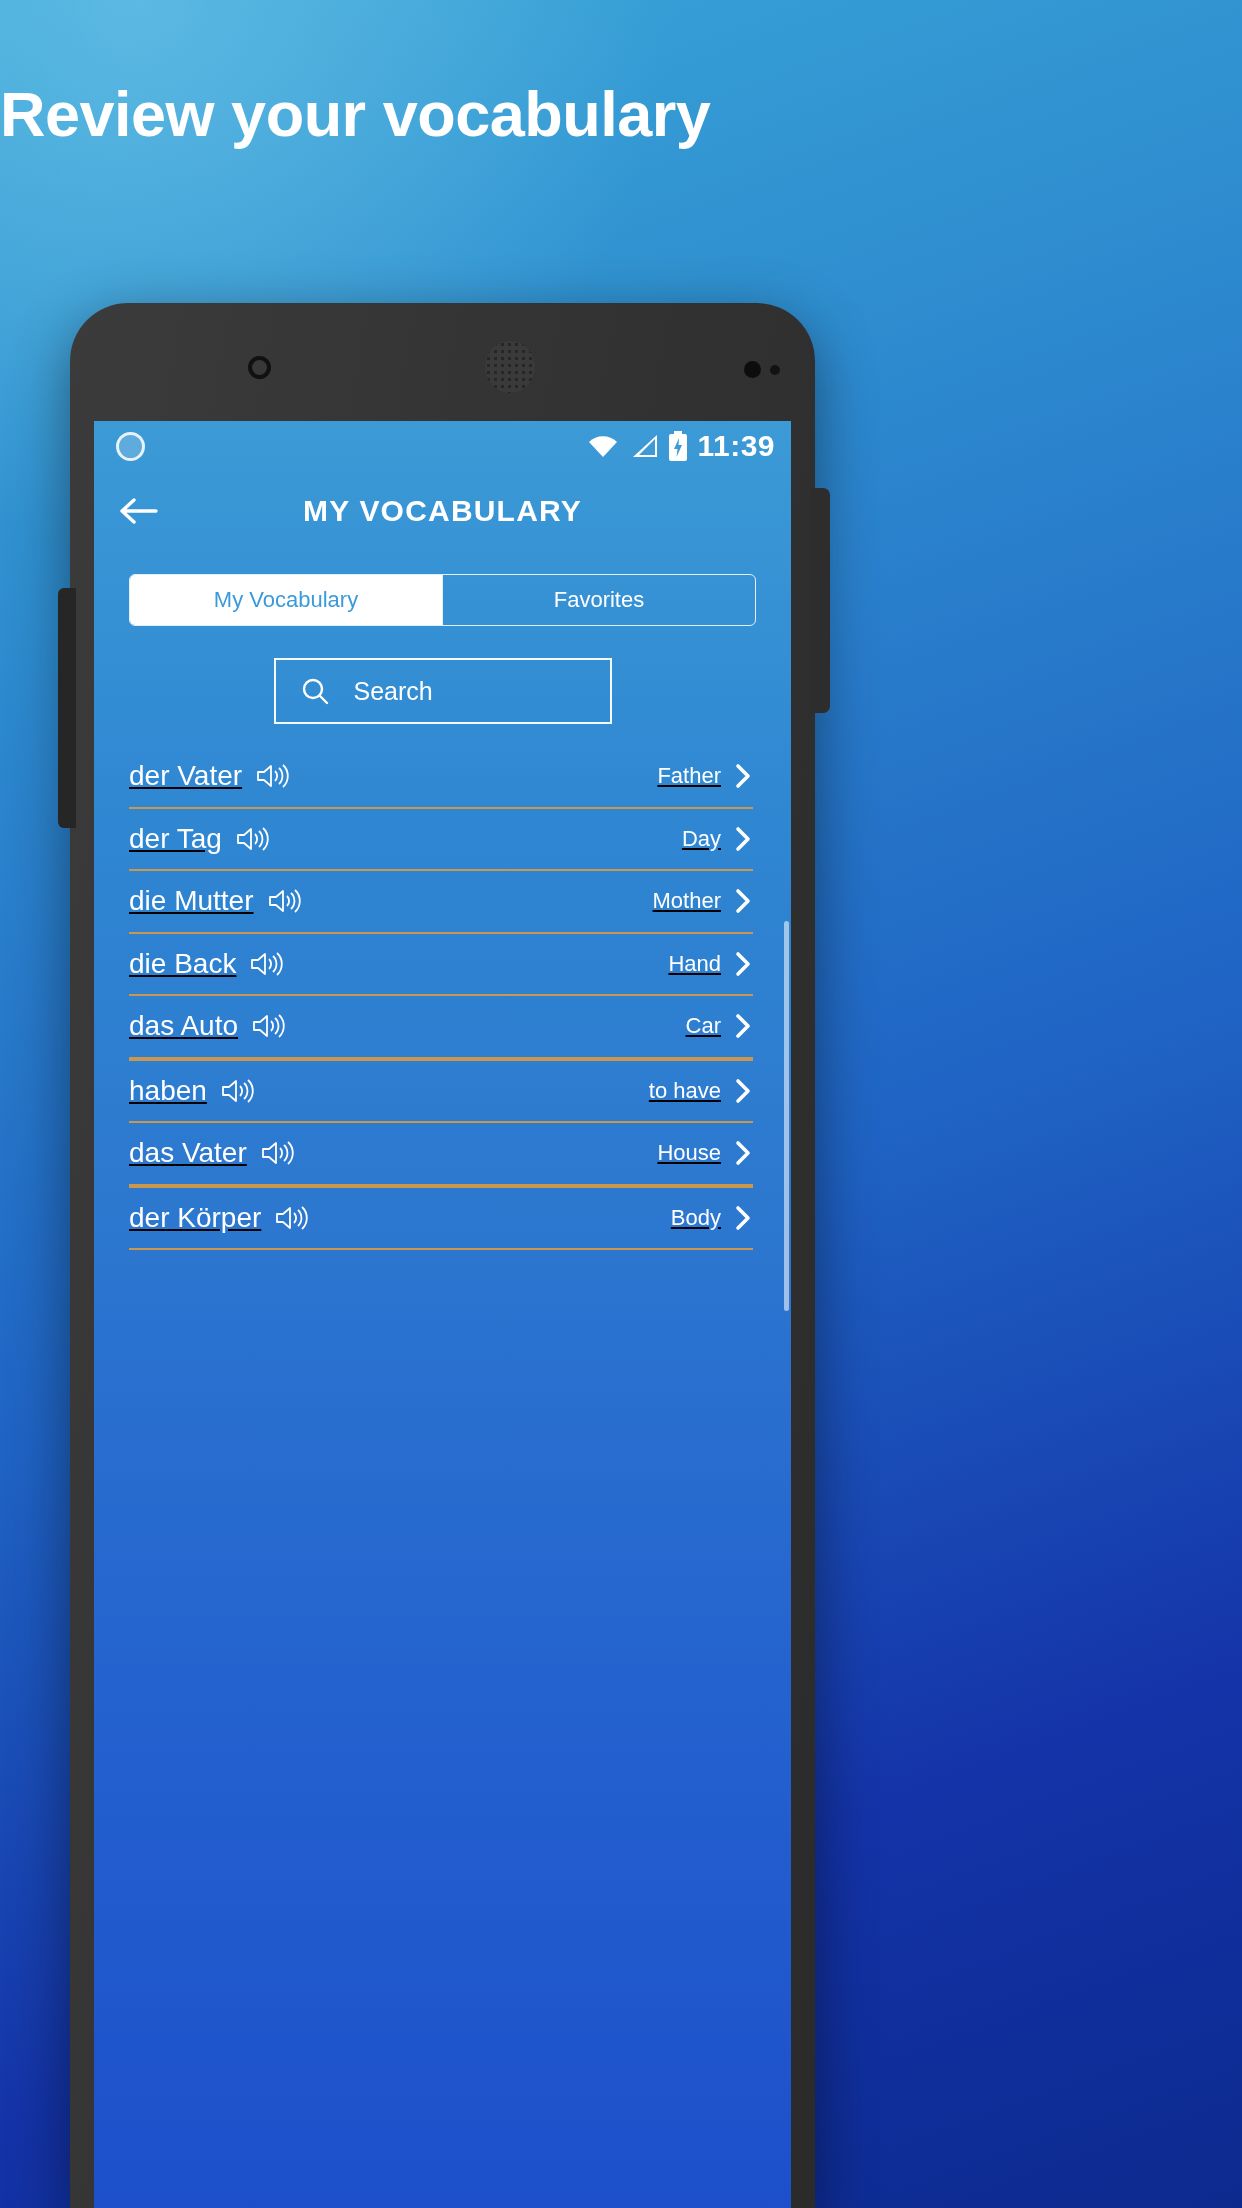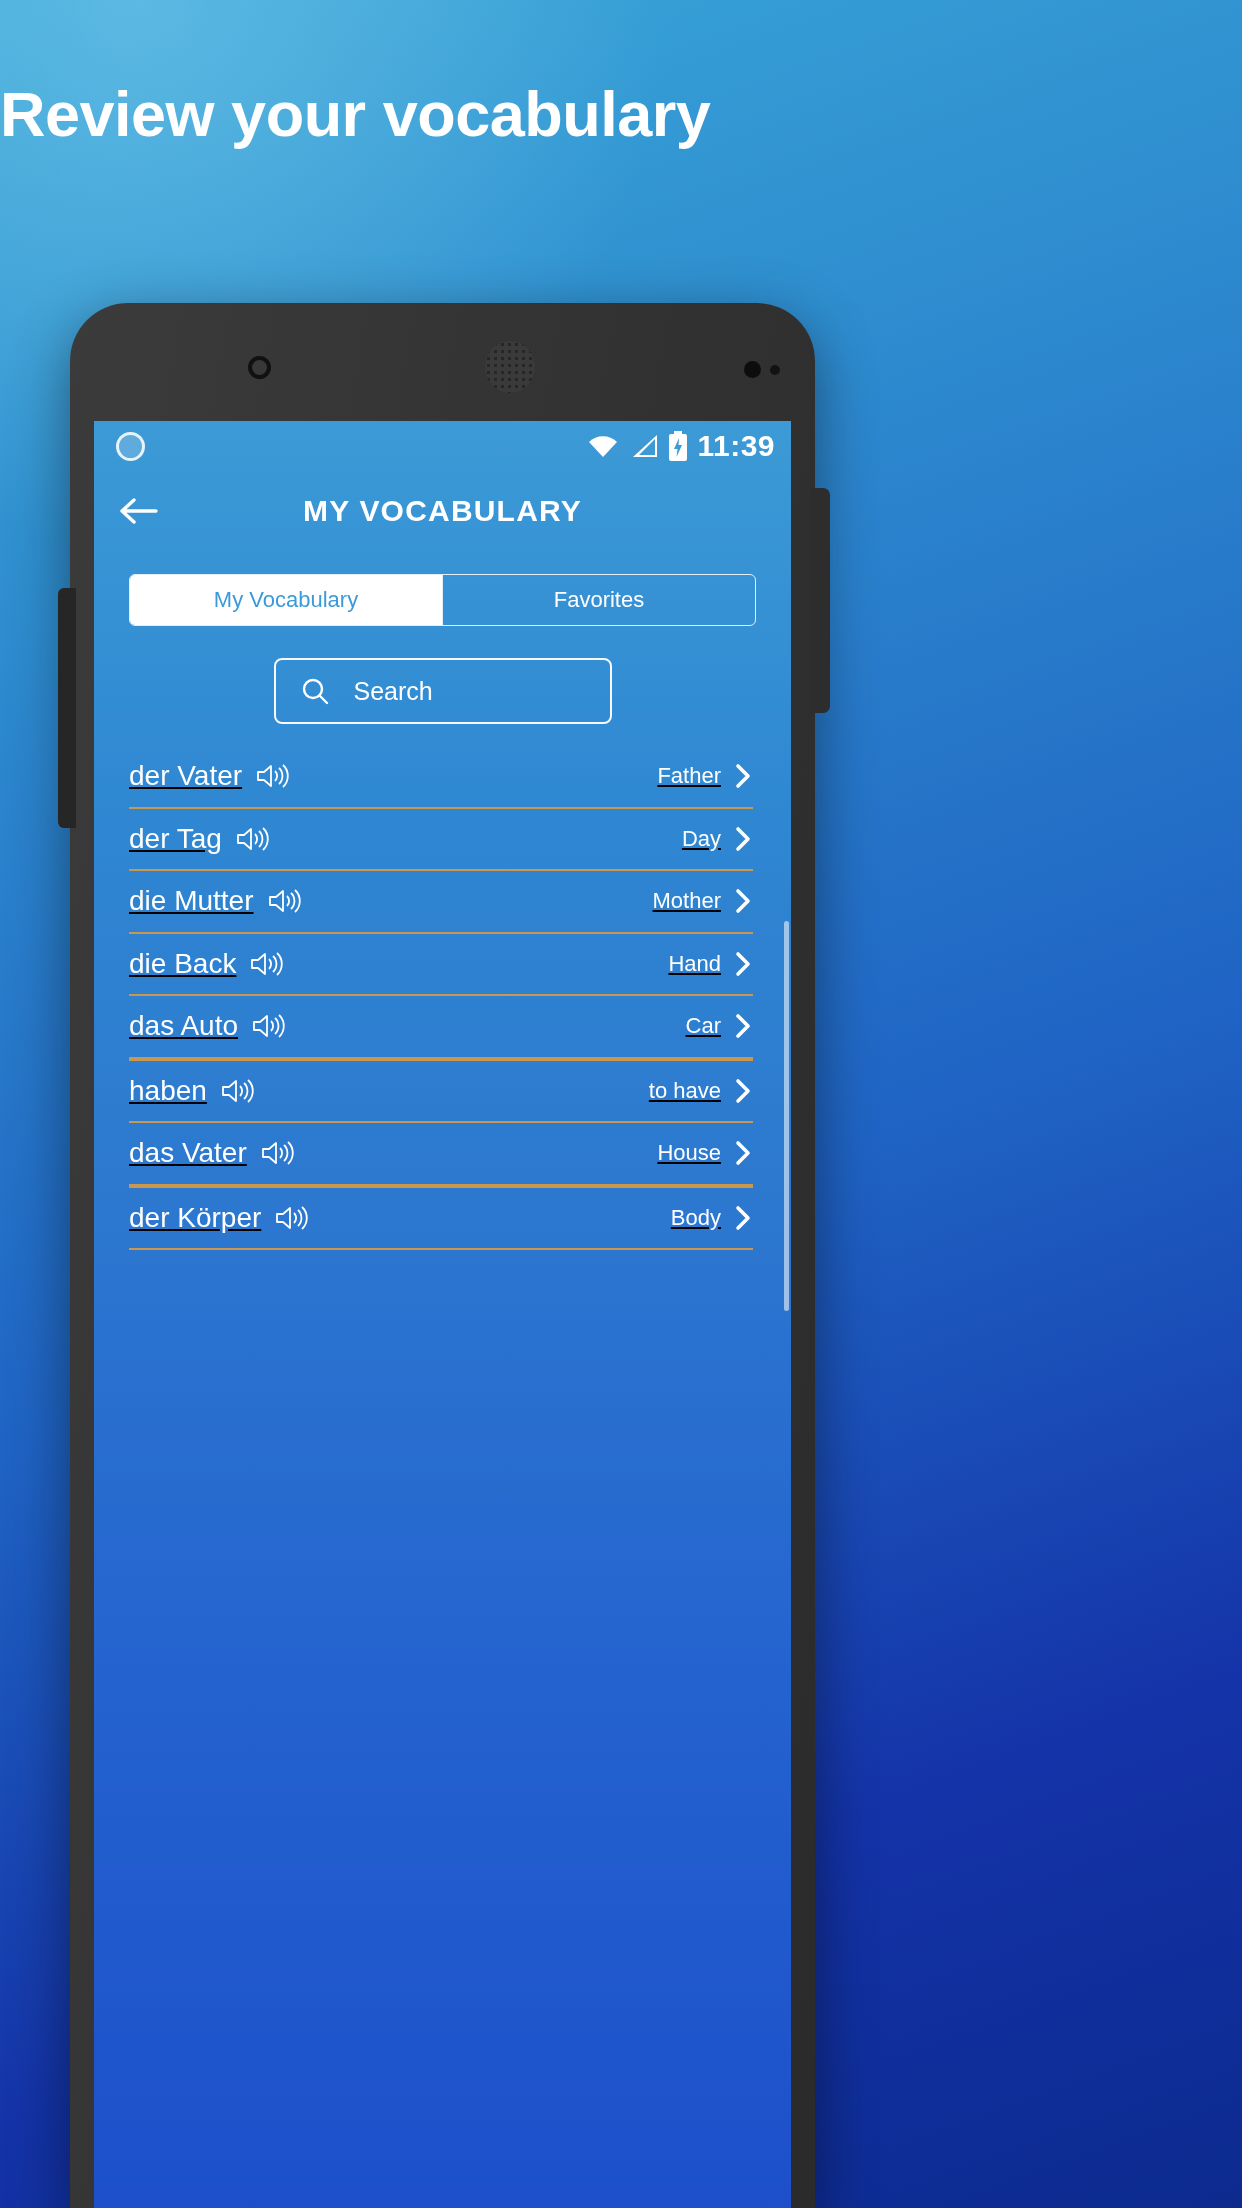--- a/index.html
+++ b/index.html
@@ -95,21 +95,21 @@
   .tab {
     flex:1; display:flex; align-items:center; justify-content:center;
     font-size:22px; color:#ffffff;
   }
   .tab.active { background:#ffffff; color:#3b9ad9; }
   .tab-sep { width:1px; background:rgba(255,255,255,.85); }
 
   .searchwrap { display:flex; justify-content:center; margin-top:32px; }
   .searchbox {
     width:338px; height:66px; border:2px solid rgba(255,255,255,.95);
-    border-radius:8px; display:flex; align-items:center; padding-left:24px; gap:24px;
+    border-radius:0; display:flex; align-items:center; padding-left:24px; gap:24px;
   }
   .search-ph { color:#ffffff; font-size:25px; }
 
   .list { margin-top:22px; padding:0 0 0 0; }
   .row {
     height:60.5px; display:flex; align-items:center;
     padding:0 38px 0 35px; position:relative;text-decoration:underline;
   }
   .row-term { display:flex; align-items:center; gap:13px; }
   .term { color:#fff; font-size:28px; }

